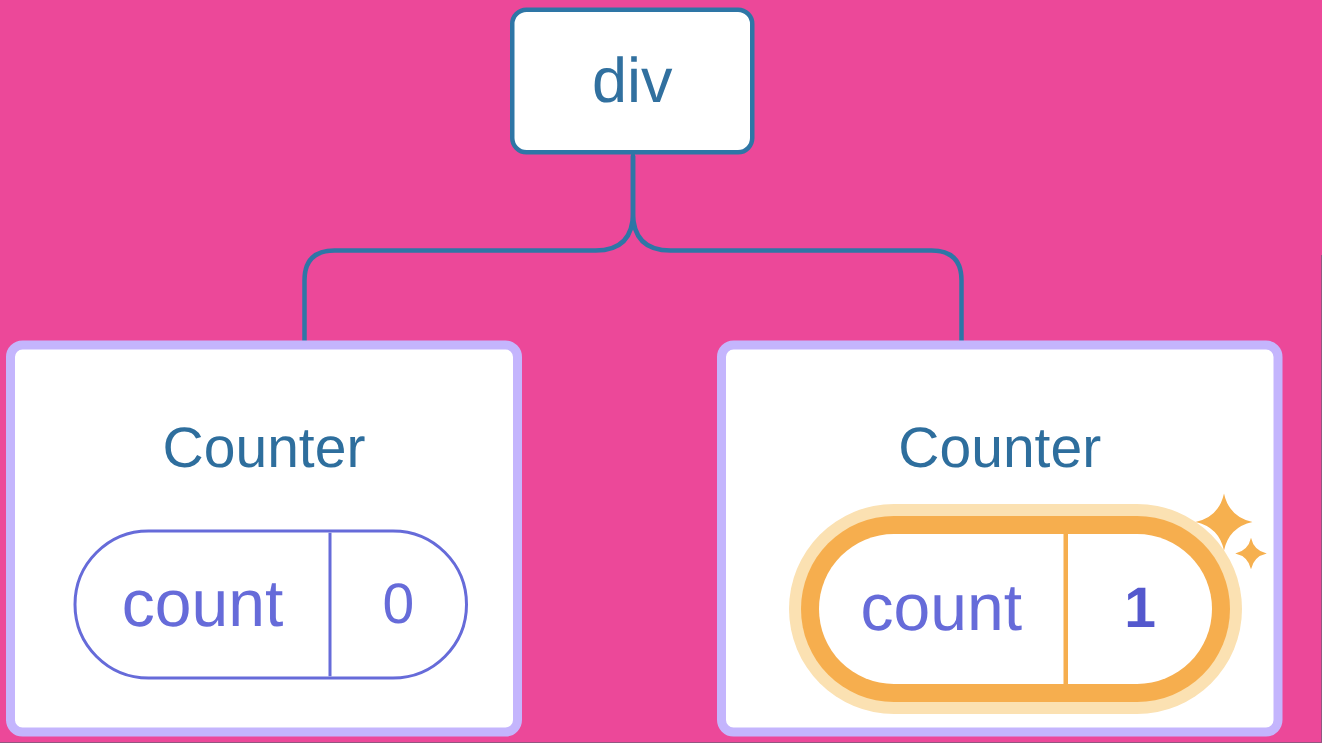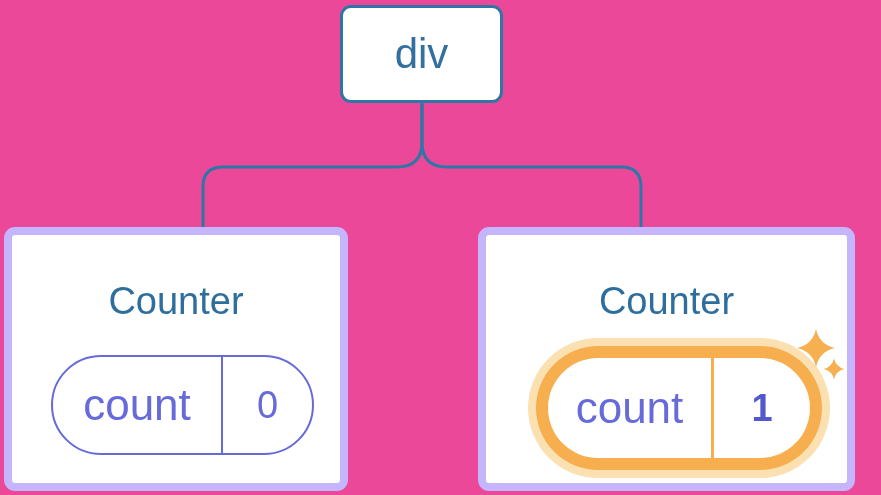--- a/index.html
+++ b/index.html
@@ -40,21 +40,21 @@
     font-size: 42px;
     font-weight: 500;
     line-height: 1;
   }
   
   .card {
     position: absolute;
     top: 227px;
     height: 264px;
     background: #FFFFFF;
-    border: 8px solid #c4b5fd;
+    border: 6px solid #c4b5fd;
     border-radius: 11px;
     padding-left: 26px;
   }
   .card-left  { left: 4px;   width: 344px; }
   .card-right { left: 478px; width: 377px; }
   .card-title {
     position: absolute;
     left: 0; right: 0;
     top: 46px;
     text-align: center;

